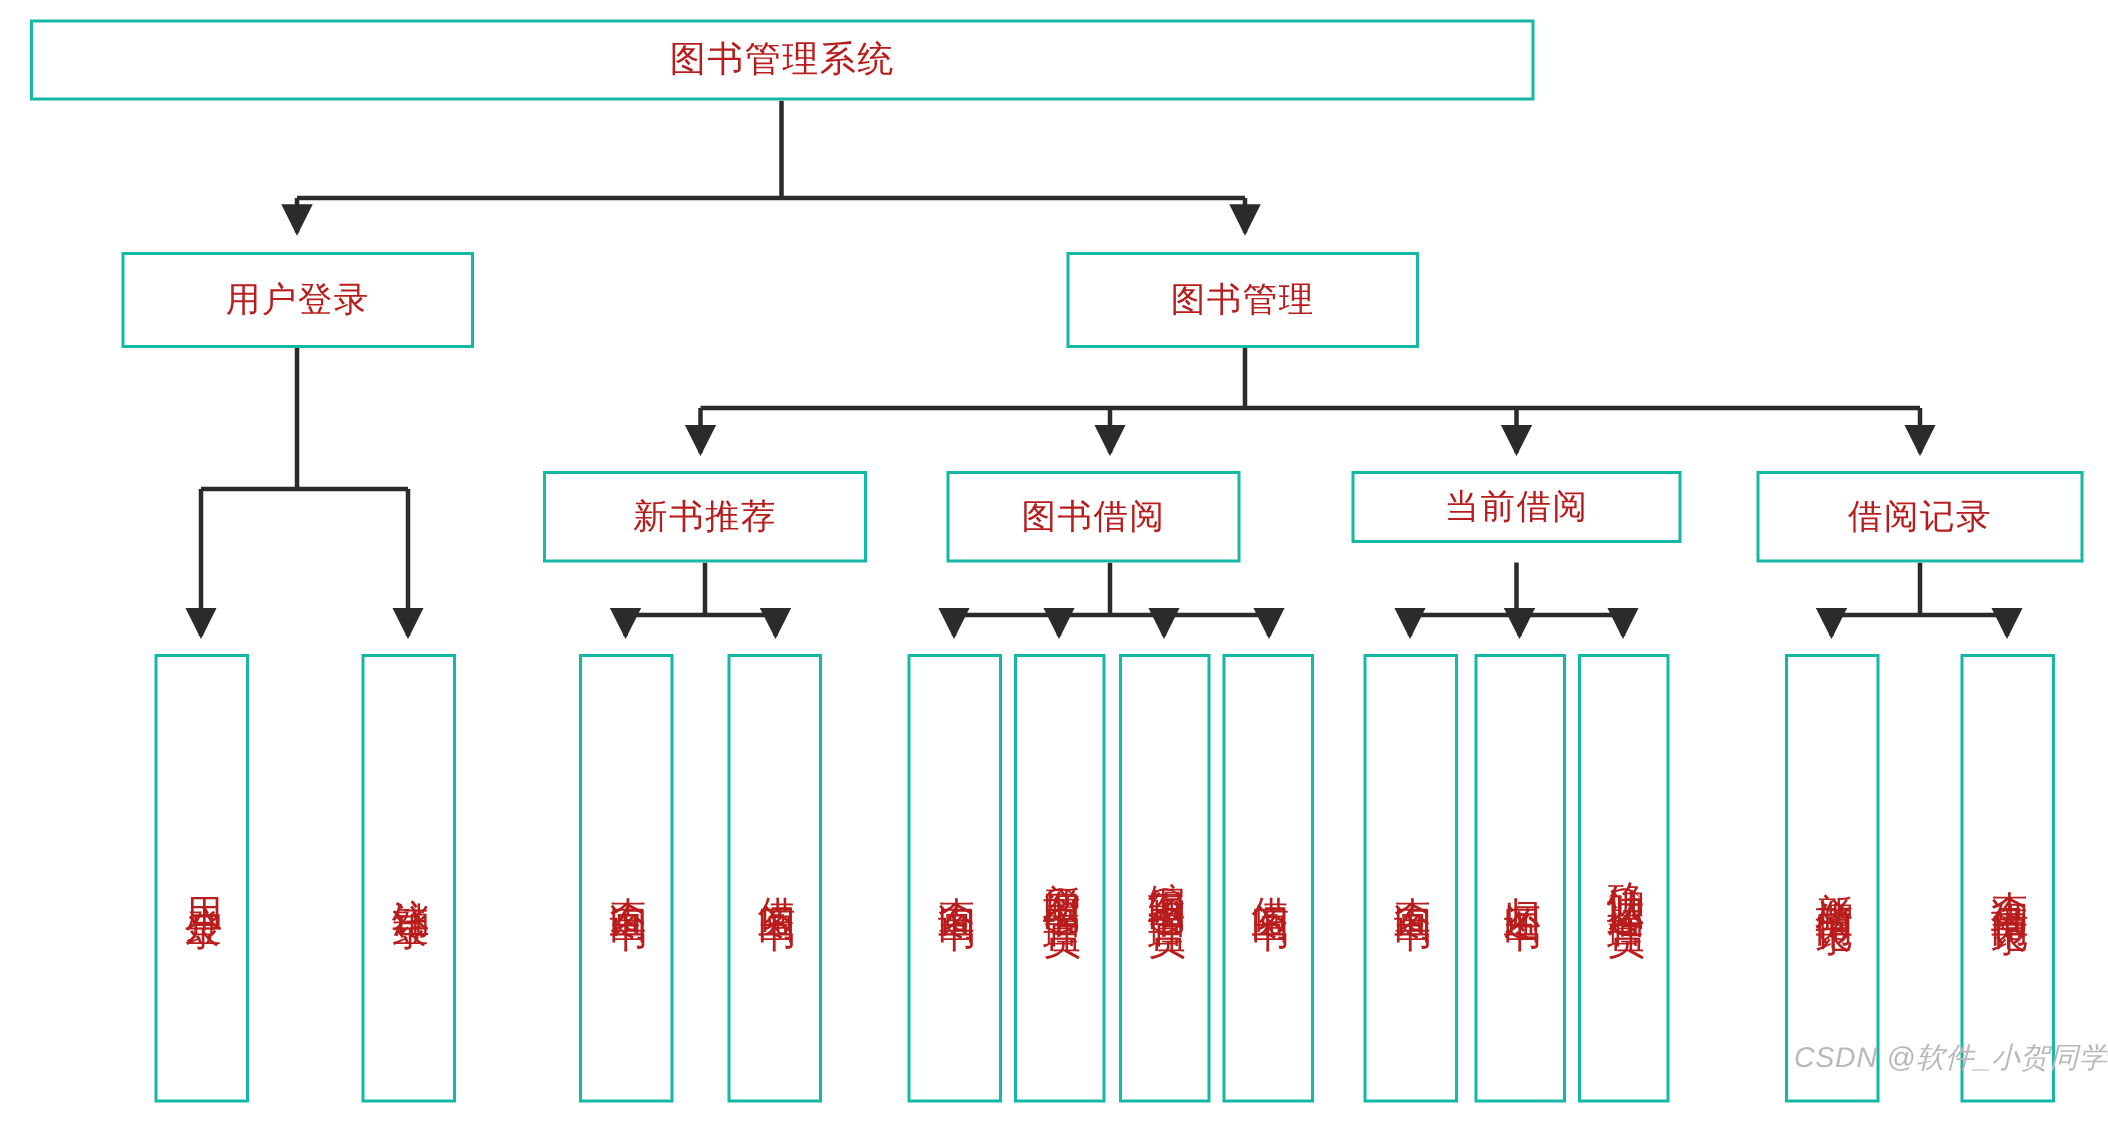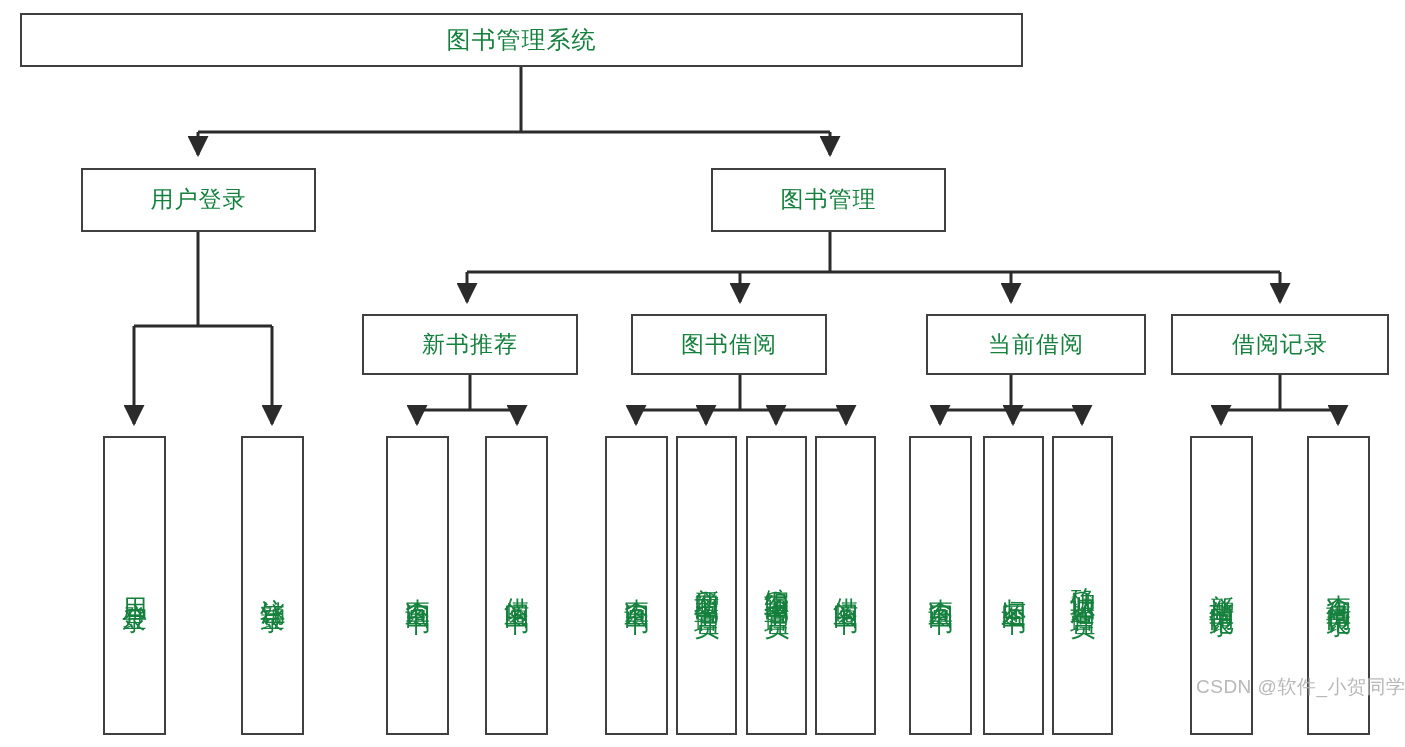--- a/index.html
+++ b/index.html
@@ -21,26 +21,26 @@
     position: absolute;
     left: 0;
     top: 0;
     width: 1405px;
     height: 747px;
     pointer-events: none;
   }
   .node {
     position: absolute;
     box-sizing: border-box;
-    border: 2px solid #404040;
+    border: 2px solid #14b8a6;
     background: #ffffff;
     display: flex;
     align-items: center;
     justify-content: center;
-    color: #15803d;
+    color: #b91c1c;
   }
   .node.horizontal {
     font-size: 23px;
     letter-spacing: 1px;
     line-height: 1.2;
   }
   .node.root {
     font-size: 24px;
   }
   .node.vertical {
@@ -132,21 +132,21 @@
   <div class="node horizontal" id="node-l3-0" style="left: 362px; top: 314px; width: 216px; height: 61px;">
     <span>新书推荐</span>
   </div>
 
   <div class="node horizontal" id="node-l2-1" style="left: 711px; top: 168px; width: 235px; height: 64px;">
     <span>图书管理</span>
   </div>
   <div class="node horizontal" id="node-l3-1" style="left: 631px; top: 314px; width: 196px; height: 61px;">
     <span>图书借阅</span>
   </div>
-  <div class="node horizontal" id="node-l3-2" style="left: 901px; top: 314px; width: 220px; height: 61px; margin-left: 25px;">
+  <div class="node horizontal" id="node-l3-2" style="left: 901px; top: 314px; width: 220px; height: 48px;">
     <span>当前借阅</span>
   </div>
   <div class="node horizontal" id="node-l3-3" style="left: 1171px; top: 314px; width: 218px; height: 61px; text-align: center;">
     <span>借阅记录</span>
   </div>
 
   <div class="node vertical" id="node-leaf-0" style="left: 103px; top: 436px; width: 63px; height: 299px;">
     <span class="vtext">用户登录</span>
   </div>
   <div class="node vertical" id="node-leaf-1" style="left: 241px; top: 436px; width: 63px; height: 299px;">
@@ -179,15 +179,15 @@
   <div class="node vertical" id="node-leaf-10" style="left: 1052px; top: 436px; width: 61px; height: 299px;">
     <span class="vtext">确认归还（管理员）</span>
   </div>
   <div class="node vertical" id="node-leaf-11" style="left: 1190px; top: 436px; width: 63px; height: 299px;">
     <span class="vtext">新增借阅记录</span>
   </div>
   <div class="node vertical" id="node-leaf-12" style="left: 1307px; top: 436px; width: 63px; height: 299px;">
     <span class="vtext">查询借阅记录</span>
   </div>
 
-  <div class="watermark" id="watermark" style="left: 1196px; top: 674px; color: rgb(184, 184, 184);">CSDN @软件_小贺同学</div>
+  <div class="watermark" id="watermark" style="left: 1196px; top: 692px; color: rgb(184, 184, 184); font-style: italic;">CSDN @软件_小贺同学</div>
 
 </div>
 
 </body></html>

